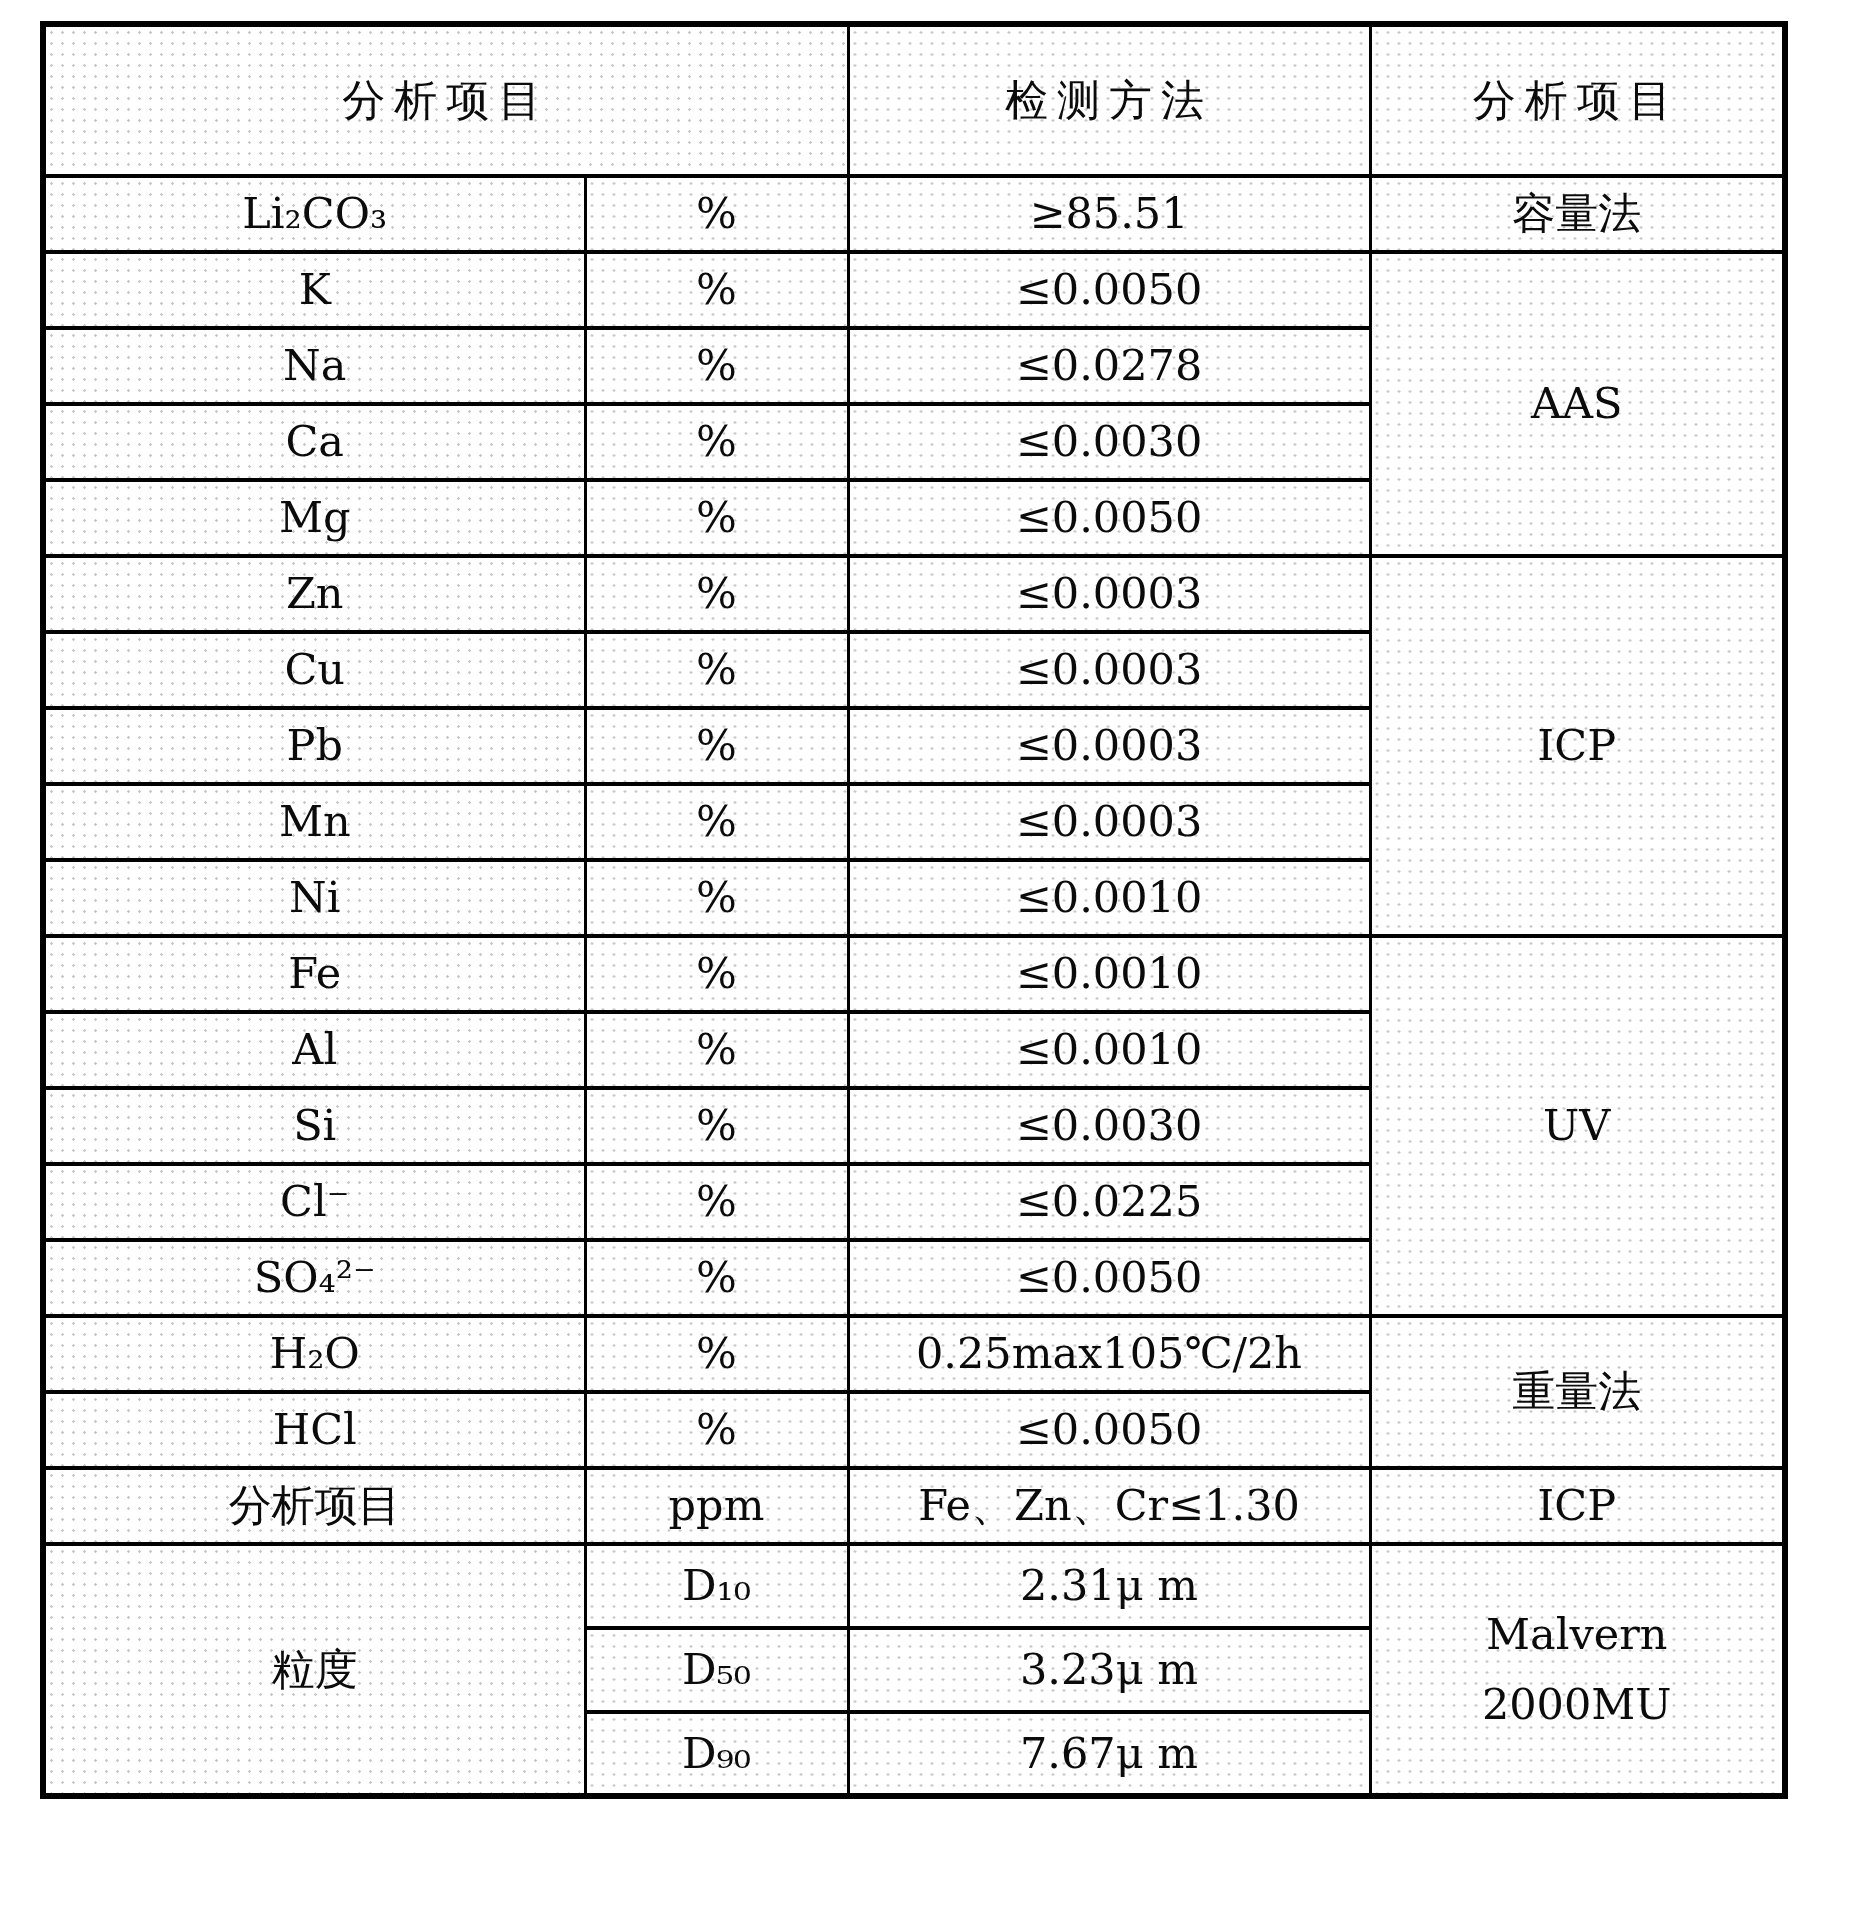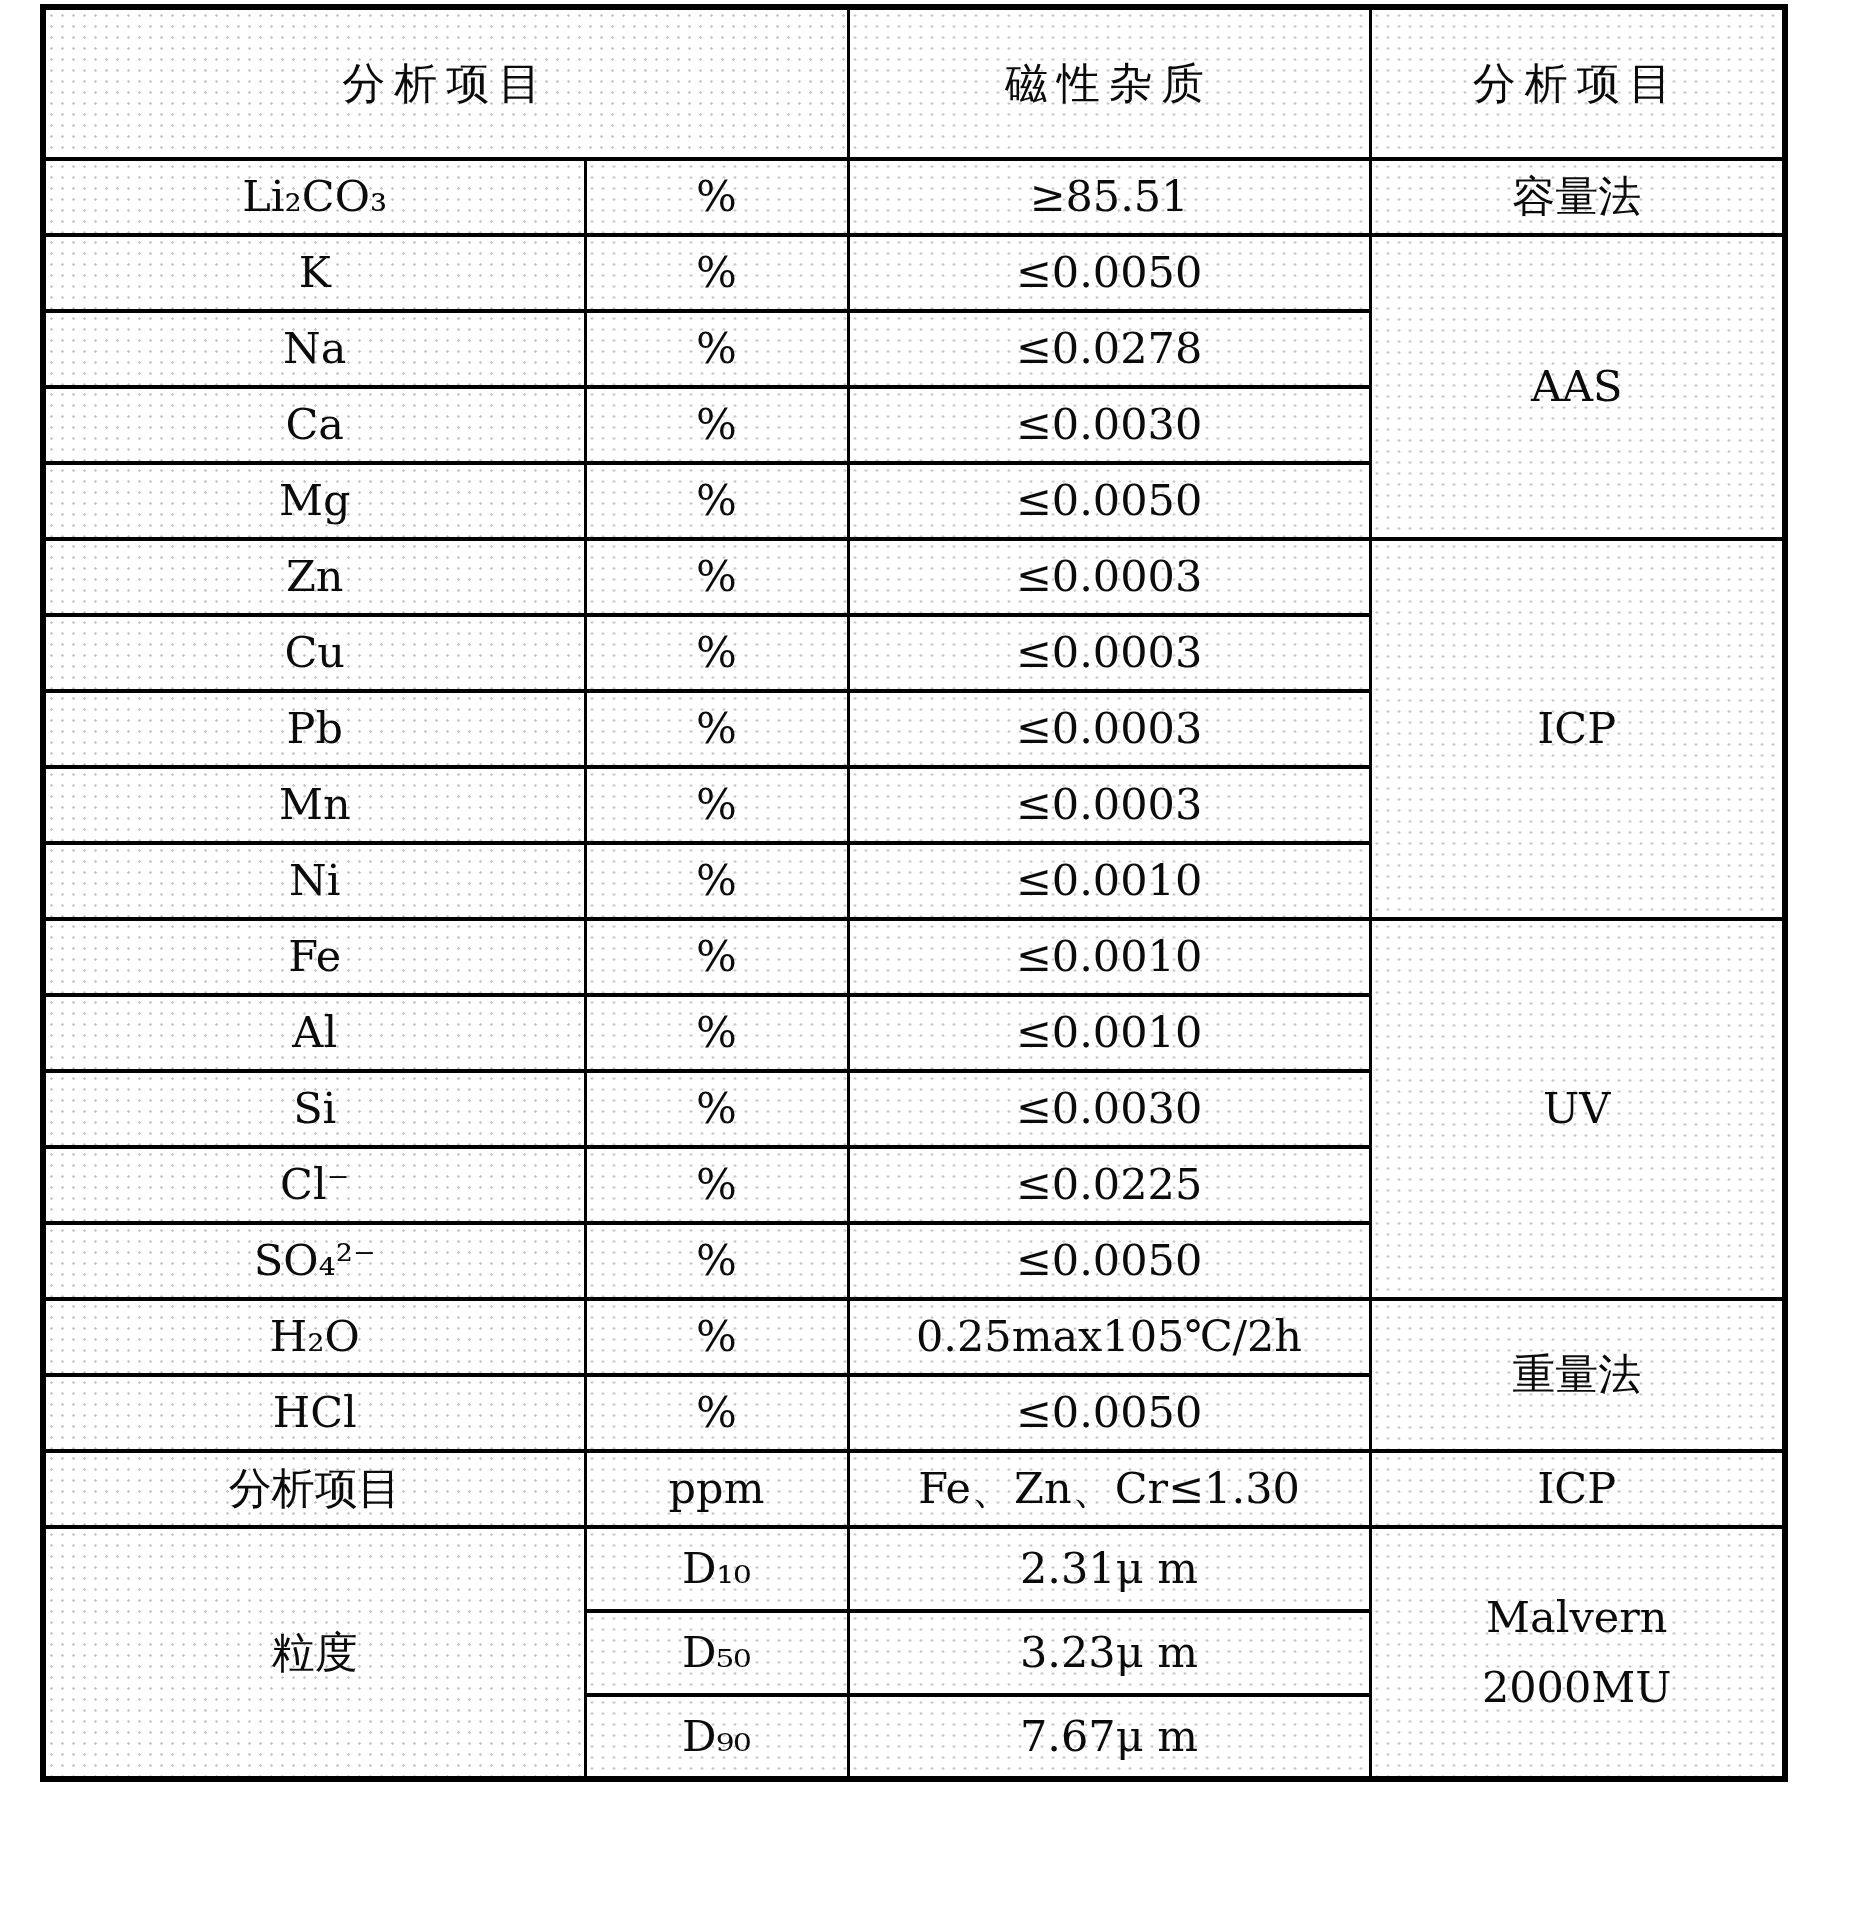--- a/index.html
+++ b/index.html
@@ -8,21 +8,21 @@
     background: #ffffff;
     font-family: "DejaVu Serif", "Liberation Serif", serif;
   }
   body {
     width: 1859px;
     height: 1911px;
     overflow: hidden;
     color: #0b0b0b;
   }
   .page {
-    padding: 4px 0 0 40px;
+    padding: 21px 0 0 40px;
   }
   table.spec {
     border-collapse: collapse;
     table-layout: fixed;
     width: 1742px;
     border: 6px solid #000;
   }
   col.c0 { width: 542px; }
   col.c1 { width: 263px; }
   col.c2 { width: 522px; }
@@ -52,21 +52,21 @@
   <table class="spec">
     <colgroup>
       <col class="c0">
         <col class="c1">
         <col class="c2">
         <col class="c3">
     </colgroup>
     <tbody id="spec-tbody">
         <tr>
           <td colspan="2">分析项目</td>
-          <td>磁性杂质</td>
+          <td>检测方法</td>
           <td>分析项目</td>
         </tr>
         <tr>
           <td>Li₂CO₃</td>
           <td>%</td>
           <td>≥85.51</td>
           <td>容量法</td>
         </tr>
         <tr>
           <td>K</td>

